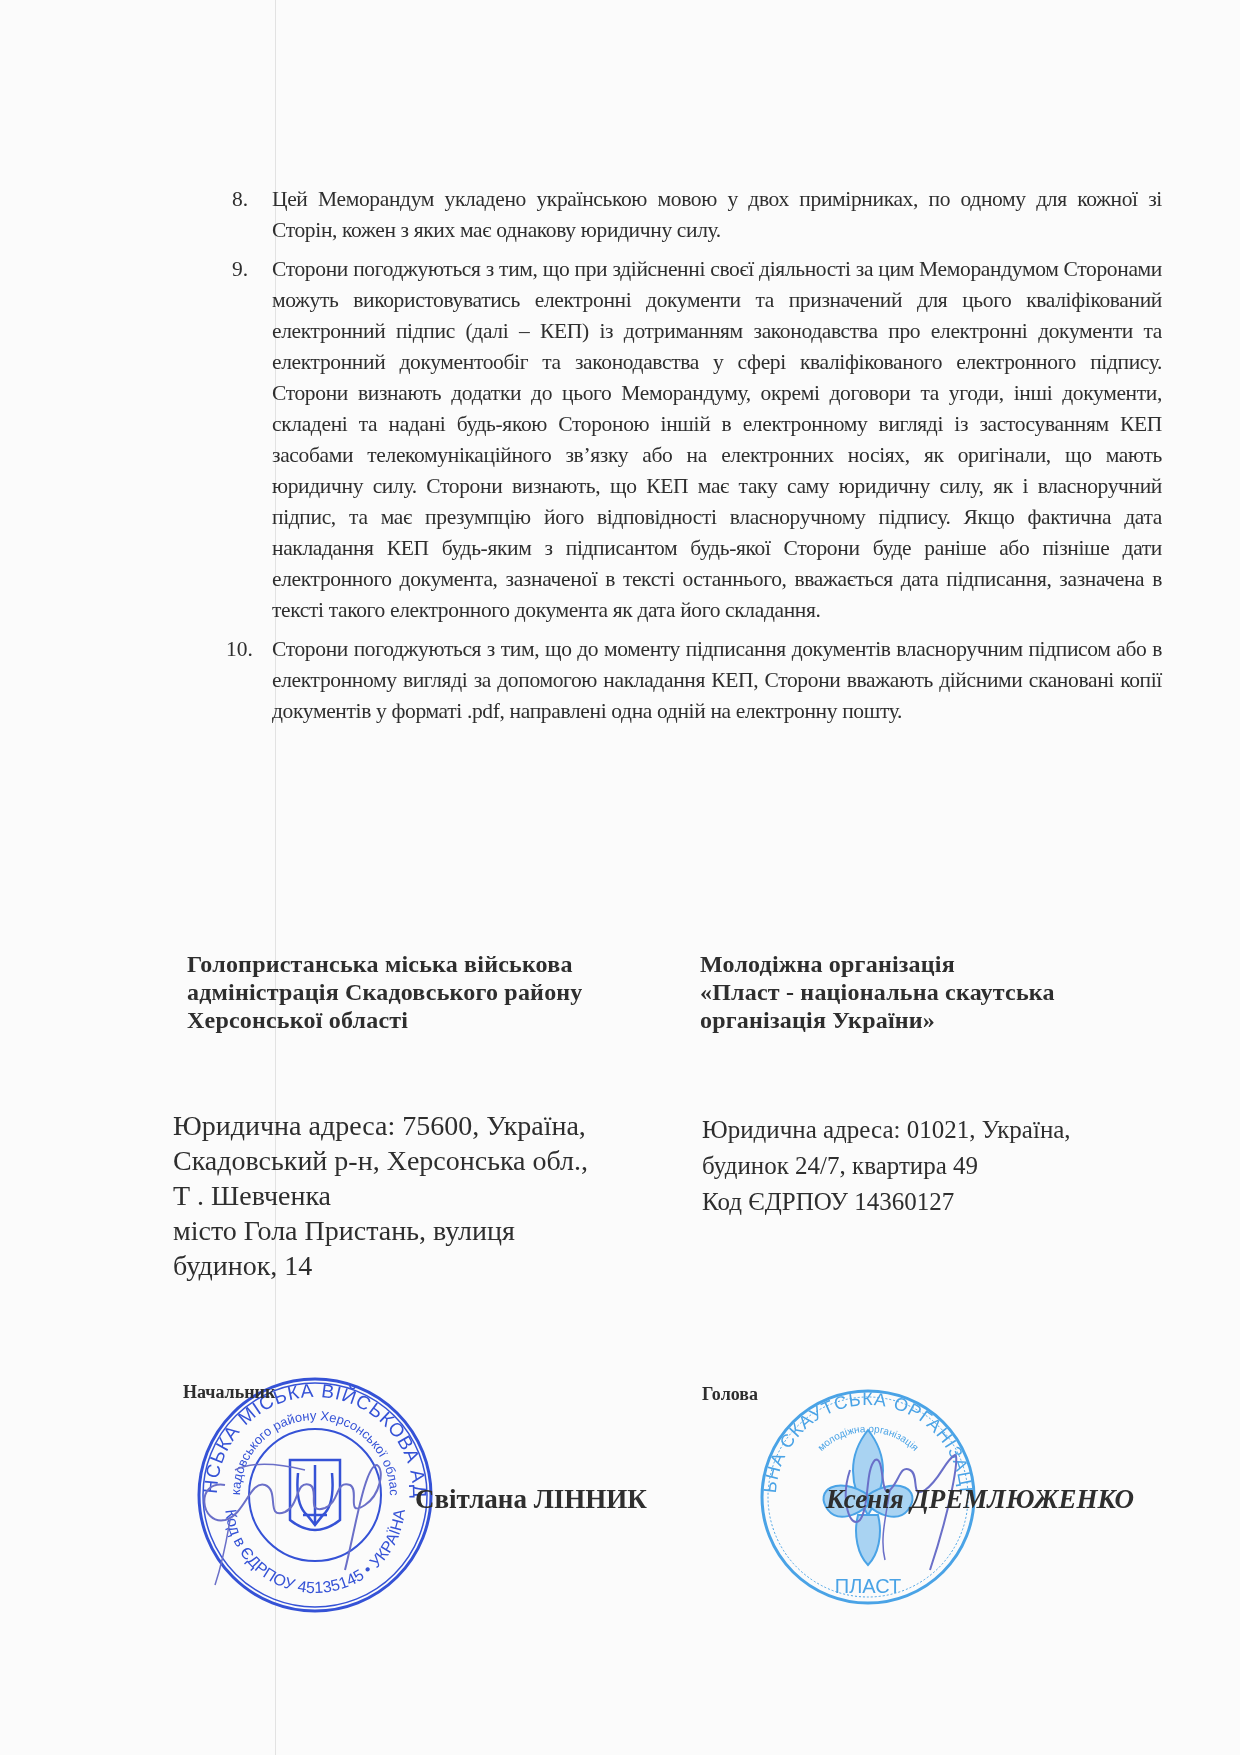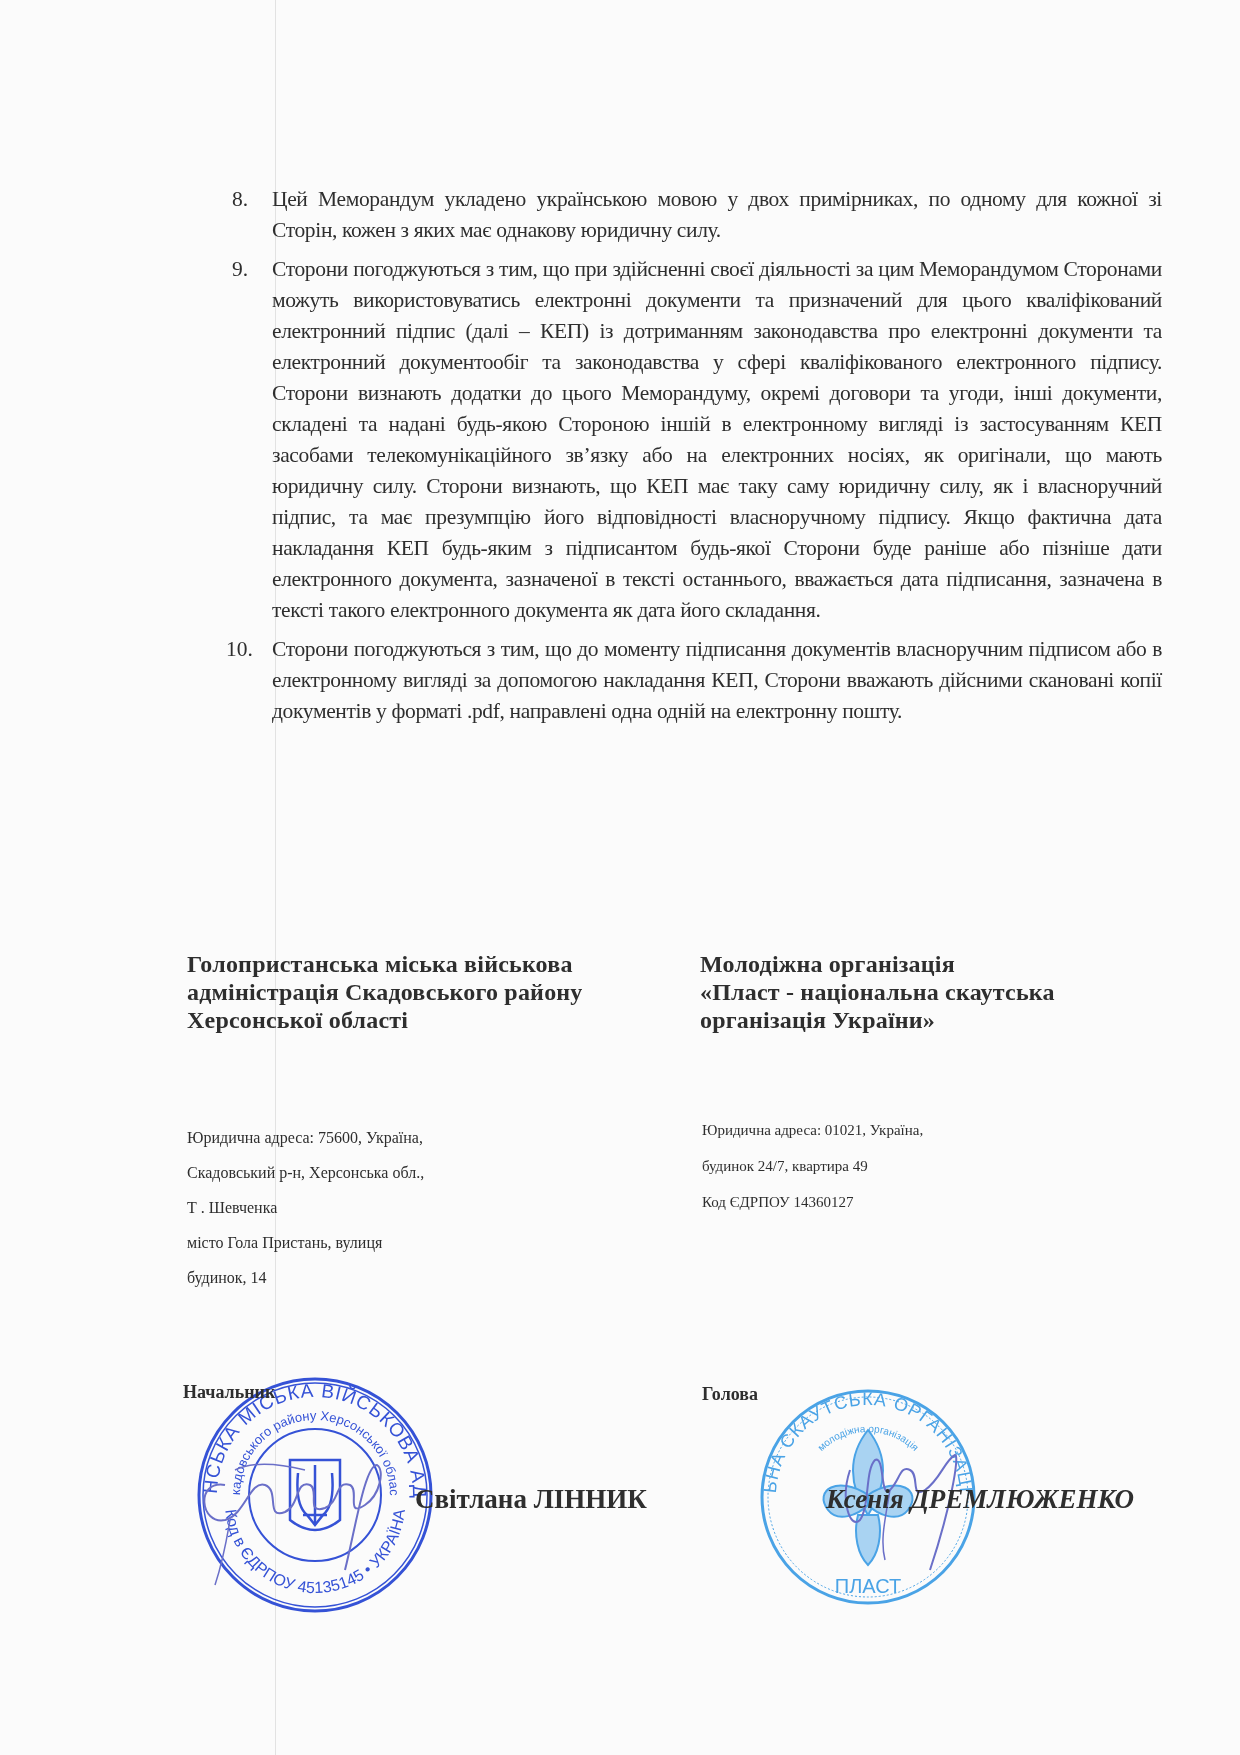--- a/index.html
+++ b/index.html
@@ -34,23 +34,23 @@
   }
   .party {
     position: absolute; font-size: 21px;
   }
   .party .name {
     font-weight: bold; font-size: 24px; line-height: 28px;
     letter-spacing: 0.2px;
   }
   .party-left { left: 187px; top: 950px; width: 420px; }
   .party-right { left: 700px; top: 950px; width: 420px; }
-  .addr-left { position: absolute; left: 187px; top: 1108px; width: 420px; font-size: 16px; margin-top: 12px; }
+  .addr-left { position: absolute; left: 173px; top: 1108px; width: 420px; font-size: 28px; }
   .addr-left div { line-height: 35px; }
-  .addr-right { position: absolute; left: 702px; top: 1112px; width: 420px; font-size: 15px; }
+  .addr-right { position: absolute; left: 702px; top: 1112px; width: 420px; font-size: 25px; }
   .addr-right div { line-height: 36px; }
   .sign-title { position: absolute; font-weight: bold; font-size: 18px; }
   .sign-name { position: absolute; font-weight: bold; font-size: 27px; }
   .stamp { position: absolute; }
   .signature { position: absolute; }
 </style>
 </head>
 <body>
 
 <div class="margin-line"></div>

